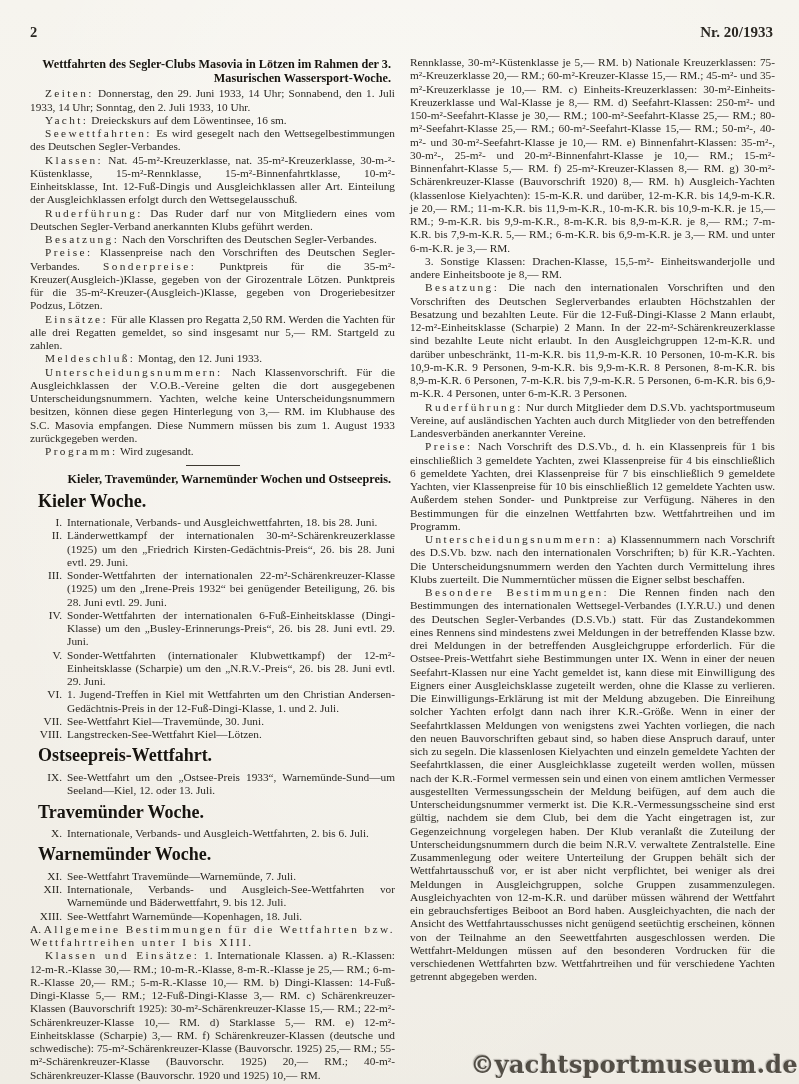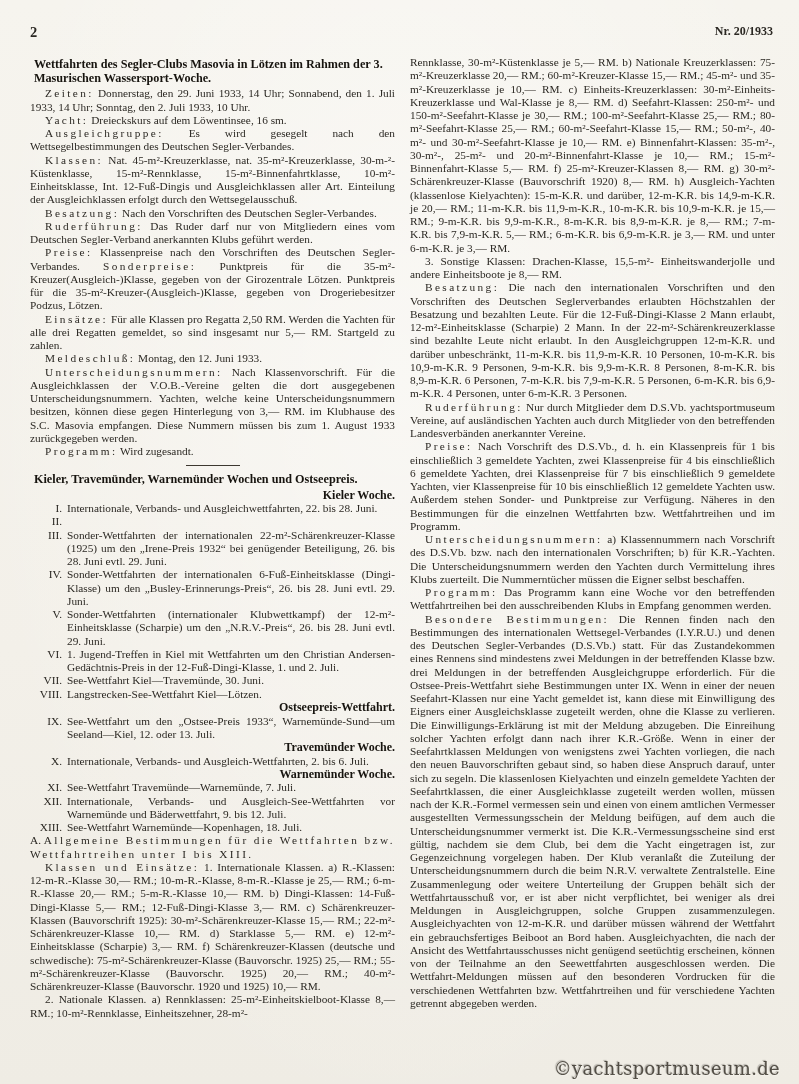--- a/index.html
+++ b/index.html
@@ -11,75 +11,76 @@
   }
   .page{
     position:absolute;inset:0;
     padding:24px 24px 0 30px;box-sizing:border-box;
     background:
       radial-gradient(ellipse at 50% 35%, rgba(255,255,255,.45), rgba(255,255,255,0) 75%),
       linear-gradient(#f6f4ee 0%,#f3f0e9 60%,#efece4 100%);
   }
   .hdr{display:flex;justify-content:space-between;align-items:flex-start;padding-right:2px;}
   .hdr .pg{font-weight:bold;font-size:14.5px;}
-  .hdr .issue{font-weight:bold;font-size:12px;}
+  .hdr .issue{font-weight:bold;font-size:15px;}
   .cols{display:flex;gap:15px;margin-top:15px;}
   .col{
     width:365px;flex:0 0 365px;
     font-size:11.3px;line-height:13.25px;
     text-align:justify;hyphens:auto;overflow-wrap:break-word;
   }
   p.para{margin:0;text-indent:15px;}
   p.para.noindent{text-indent:0;}
   .sperr{letter-spacing:2.4px;font-family:Liberation Serif, serif;}
-  .heading{font-weight:bold;text-align:left;text-indent:0;font-size:12.2px;line-height:14.2px;margin:1px 0 2px;padding:0 4px;color:#17140f;}
-  .subheading{font-weight:bold;text-align:right;text-indent:0;font-size:12px;line-height:13.6px;margin:0;color:#17140f;}
+  .heading{font-weight:bold;text-align:right;text-indent:0;font-size:12.2px;line-height:14.2px;margin:1px 0 2px;padding:0 4px;color:#17140f;}
+  .subheading{font-weight:bold;text-align:left;text-indent:0;font-size:18px;line-height:13.6px;margin:8px;color:#17140f;}
   .item{display:flex;}
   .item .num{flex:0 0 37px;text-align:right;padding-right:5px;box-sizing:border-box;}
   .item .txt{flex:1;text-align:justify;}
   .divider{width:54px;height:0;border-top:1.3px solid #3d3830;margin:7px auto 6px;}
   .watermark{
-    position:absolute;right:19px;bottom:5px;
-    font-family:"DejaVu Serif",serif;font-weight:normal;font-size:18px;letter-spacing:.3px;
+    position:absolute;right:1px;bottom:5px;
+    font-family:"DejaVu Serif",serif;font-weight:bold;font-size:24px;letter-spacing:.3px;
     color:rgba(52,47,39,.82);
     text-shadow:1px 1px 0 rgba(246,244,238,.55), -1px -1px 1px rgba(25,22,18,.28);
     white-space:nowrap;
   }
 </style>
 </head>
 <body>
 
 <div class="page">
   <div class="hdr">
     <span class="pg">2</span>
     <span class="issue">Nr. 20/1933</span>
   </div>
   <div class="cols">
     <div class="col">
         <div class="heading">Wettfahrten des Segler-Clubs Masovia in Lötzen im Rahmen der 3. Masurischen Wassersport-Woche.</div>
         <p class="para"><span class="sperr">Zeiten:</span><span> Donnerstag, den 29. Juni 1933, 14 Uhr; Sonnabend, den 1. Juli 1933, 14 Uhr; Sonntag, den 2. Juli 1933, 10 Uhr.</span></p>
         <p class="para"><span class="sperr">Yacht:</span><span> Dreieckskurs auf dem Löwentinsee, 16 sm.</span></p>
-        <p class="para"><span class="sperr">Ausgleichgruppe:</span><span> Es wird gesegelt nach den Wettsegelbestimmungen des Deutschen Segler-Verbandes.</span></p>
+        <p class="para"><span class="sperr">Seewettfahrten:</span><span> Es wird gesegelt nach den Wettsegelbestimmungen des Deutschen Segler-Verbandes.</span></p>
         <p class="para"><span class="sperr">Klassen:</span><span> Nat. 45-m²-Kreuzerklasse, nat. 35-m²-Kreuzerklasse, 30-m-²-Küstenklasse, 15-m²-Rennklasse, 15-m²-Binnenfahrtklasse, 10-m²-Einheitsklasse, Int. 12-Fuß-Dingis und Ausgleichklassen aller Art. Einteilung der Ausgleichklassen erfolgt durch den Wettsegelausschuß.</span></p>
+        <p class="para"><span class="sperr">Ruderführung:</span><span> Das Ruder darf nur von Mitgliedern eines vom Deutschen Segler-Verband anerkannten Klubs geführt werden.</span></p>
         <p class="para"><span class="sperr">Besatzung:</span><span> Nach den Vorschriften des Deutschen Segler-Verbandes.</span></p>
-        <p class="para"><span class="sperr">Ruderführung:</span><span> Das Ruder darf nur von Mitgliedern eines vom Deutschen Segler-Verband anerkannten Klubs geführt werden.</span></p>
         <p class="para"><span class="sperr">Preise:</span><span> Klassenpreise nach den Vorschriften des Deutschen Segler-Verbandes. </span><span class="sperr">Sonderpreise:</span><span> Punktpreis für die 35-m²-Kreuzer(Ausgleich-)Klasse, gegeben von der Girozentrale Lötzen. Punktpreis für die 35-m²-Kreuzer-(Ausgleich-)Klasse, gegeben von Drogeriebesitzer Podzus, Lötzen.</span></p>
         <p class="para"><span class="sperr">Einsätze:</span><span> Für alle Klassen pro Regatta 2,50 RM. Werden die Yachten für alle drei Regatten gemeldet, so sind insgesamt nur 5,— RM. Startgeld zu zahlen.</span></p>
         <p class="para"><span class="sperr">Meldeschluß:</span><span> Montag, den 12. Juni 1933.</span></p>
         <p class="para"><span class="sperr">Unterscheidungsnummern:</span><span> Nach Klassenvorschrift. Für die Ausgleichklassen der V.O.B.-Vereine gelten die dort ausgegebenen Unterscheidungsnummern. Yachten, welche keine Unterscheidungsnummern besitzen, können diese gegen Hinterlegung von 3,— RM. im Klubhause des S.C. Masovia empfangen. Diese Nummern müssen bis zum 1. August 1933 zurückgegeben werden.</span></p>
         <p class="para"><span class="sperr">Programm:</span><span> Wird zugesandt.</span></p>
         <div class="divider"></div>
         <div class="heading">Kieler, Travemünder, Warnemünder Wochen und Ostseepreis.</div>
         <div class="subheading">Kieler Woche.</div>
         <div class="item">
           <span class="num">I.</span>
-          <span class="txt">Internationale, Verbands- und Ausgleichwettfahrten, 22. bis 28. Juni.</span>
+          <span class="txt">Internationale, Verbands- und Ausgleichwettfahrten, 18. bis 28. Juni.</span>
         </div>
         <div class="item">
           <span class="num">II.</span>
+          <span class="txt">Länderwettkampf der internationalen 30-m²-Schärenkreuzerklasse (1925) um den „Friedrich Kirsten-Gedächtnis-Preis“, 26. bis 28. Juni evtl. 29. Juni.</span>
         </div>
         <div class="item">
           <span class="num">III.</span>
           <span class="txt">Sonder-Wettfahrten der internationalen 22-m²-Schärenkreuzer-Klasse (1925) um den „Irene-Preis 1932“ bei genügender Beteiligung, 26. bis 28. Juni evtl. 29. Juni.</span>
         </div>
         <div class="item">
           <span class="num">IV.</span>
           <span class="txt">Sonder-Wettfahrten der internationalen 6-Fuß-Einheitsklasse (Dingi-Klasse) um den „Busley-Erinnerungs-Preis“, 26. bis 28. Juni evtl. 29. Juni.</span>
         </div>
         <div class="item">
@@ -125,19 +126,18 @@
         <p class="para"><span class="sperr">Klassen und Einsätze:</span><span> 1. Internationale Klassen. a) R.-Klassen: 12-m-R.-Klasse 30,— RM.; 10-m-R.-Klasse, 8-m-R.-Klasse je 25,— RM.; 6-m-R.-Klasse 20,— RM.; 5-m-R.-Klasse 10,— RM. b) Dingi-Klassen: 14-Fuß-Dingi-Klasse 5,— RM.; 12-Fuß-Dingi-Klasse 3,— RM. c) Schärenkreuzer-Klassen (Bauvorschrift 1925): 30-m²-Schärenkreuzer-Klasse 15,— RM.; 22-m²-Schärenkreuzer-Klasse 10,— RM. d) Starklasse 5,— RM. e) 12-m²-Einheitsklasse (Scharpie) 3,— RM. f) Schärenkreuzer-Klassen (deutsche und schwedische): 75-m²-Schärenkreuzer-Klasse (Bauvorschr. 1925) 25,— RM.; 55-m²-Schärenkreuzer-Klasse (Bauvorschr. 1925) 20,— RM.; 40-m²-Schärenkreuzer-Klasse (Bauvorschr. 1920 und 1925) 10,— RM.</span></p>
         <p class="para"><span>2. Nationale Klassen. a) Rennklassen: 25-m²-Einheitskielboot-Klasse 8,— RM.; 10-m²-Rennklasse, Einheitszehner, 28-m²-</span></p>
       </div>
     <div class="col">
         <p class="para noindent"><span>Rennklasse, 30-m²-Küstenklasse je 5,— RM. b) Nationale Kreuzerklassen: 75-m²-Kreuzerklasse 20,— RM.; 60-m²-Kreuzer-Klasse 15,— RM.; 45-m²- und 35-m²-Kreuzerklasse je 10,— RM. c) Einheits-Kreuzerklassen: 30-m²-Einheits-Kreuzerklasse und Wal-Klasse je 8,— RM. d) Seefahrt-Klassen: 250-m²- und 150-m²-Seefahrt-Klasse je 30,— RM.; 100-m²-Seefahrt-Klasse 25,— RM.; 80-m²-Seefahrt-Klasse 25,— RM.; 60-m²-Seefahrt-Klasse 15,— RM.; 50-m²-, 40-m²- und 30-m²-Seefahrt-Klasse je 10,— RM. e) Binnenfahrt-Klassen: 35-m²-, 30-m²-, 25-m²- und 20-m²-Binnenfahrt-Klasse je 10,— RM.; 15-m²-Binnenfahrt-Klasse 5,— RM. f) 25-m²-Kreuzer-Klassen 8,— RM. g) 30-m²-Schärenkreuzer-Klasse (Bauvorschrift 1920) 8,— RM. h) Ausgleich-Yachten (klassenlose Kielyachten): 15-m-K.R. und darüber, 12-m-K.R. bis 14,9-m-K.R. je 20,— RM.; 11-m-K.R. bis 11,9-m-K.R., 10-m-K.R. bis 10,9-m-K.R. je 15,— RM.; 9-m-K.R. bis 9,9-m-K.R., 8-m-K.R. bis 8,9-m-K.R. je 8,— RM.; 7-m-K.R. bis 7,9-m-K.R. 5,— RM.; 6-m-K.R. bis 6,9-m-K.R. je 3,— RM. und unter 6-m-K.R. je 3,— RM.</span></p>
         <p class="para"><span>3. Sonstige Klassen: Drachen-Klasse, 15,5-m²- Einheitswanderjolle und andere Einheitsboote je 8,— RM.</span></p>
         <p class="para"><span class="sperr">Besatzung:</span><span> Die nach den internationalen Vorschriften und den Vorschriften des Deutschen Seglerverbandes erlaubten Höchstzahlen der Besatzung und bezahlten Leute. Für die 12-Fuß-Dingi-Klasse 2 Mann erlaubt, 12-m²-Einheitsklasse (Scharpie) 2 Mann. In der 22-m²-Schärenkreuzerklasse sind bezahlte Leute nicht erlaubt. In den Ausgleichgruppen 12-m-K.R. und darüber unbeschränkt, 11-m-K.R. bis 11,9-m-K.R. 10 Personen, 10-m-K.R. bis 10,9-m-K.R. 9 Personen, 9-m-K.R. bis 9,9-m-K.R. 8 Personen, 8-m-K.R. bis 8,9-m-K.R. 6 Personen, 7-m-K.R. bis 7,9-m-K.R. 5 Personen, 6-m-K.R. bis 6,9-m-K.R. 4 Personen, unter 6-m-K.R. 3 Personen.</span></p>
         <p class="para"><span class="sperr">Ruderführung:</span><span> Nur durch Mitglieder dem D.S.Vb. yachtsportmuseum Vereine, auf ausländischen Yachten auch durch Mitglieder von den betreffenden Landesverbänden anerkannter Vereine.</span></p>
         <p class="para"><span class="sperr">Preise:</span><span> Nach Vorschrift des D.S.Vb., d. h. ein Klassenpreis für 1 bis einschließlich 3 gemeldete Yachten, zwei Klassenpreise für 4 bis einschließlich 6 gemeldete Yachten, drei Klassenpreise für 7 bis einschließlich 9 gemeldete Yachten, vier Klassenpreise für 10 bis einschließlich 12 gemeldete Yachten usw. Außerdem stehen Sonder- und Punktpreise zur Verfügung. Näheres in den Bestimmungen für die einzelnen Wettfahrten bzw. Wettfahrtreihen und im Programm.</span></p>
         <p class="para"><span class="sperr">Unterscheidungsnummern:</span><span> a) Klassennummern nach Vorschrift des D.S.Vb. bzw. nach den internationalen Vorschriften; b) für K.R.-Yachten. Die Unterscheidungsnummern werden den Yachten durch Vermittelung ihres Klubs zuerteilt. Die Nummerntücher müssen die Eigner selbst beschaffen.</span></p>
-        <p class="para"><span class="sperr">Programm:</span><span> Das Programm kann eine Woche vor den betreffenden Wettfahrtreihen bei den ausschreibenden Klubs in Empfang genommen werden.</span></p>
         <p class="para"><span class="sperr">Besondere Bestimmungen:</span><span> Die Rennen finden nach den Bestimmungen des internationalen Wettsegel-Verbandes (I.Y.R.U.) und denen des Deutschen Segler-Verbandes (D.S.Vb.) statt. Für das Zustandekommen eines Rennens sind mindestens zwei Meldungen in der betreffenden Klasse bzw. drei Meldungen in der betreffenden Ausgleichgruppe erforderlich. Für die Ostsee-Preis-Wettfahrt siehe Bestimmungen unter IX. Wenn in einer der neuen Seefahrt-Klassen nur eine Yacht gemeldet ist, kann diese mit Einwilligung des Eigners einer Ausgleichsklasse zugeteilt werden, ohne die Klasse zu verlieren. Die Einwilligungs-Erklärung ist mit der Meldung abzugeben. Die Einreihung solcher Yachten erfolgt dann nach ihrer K.R.-Größe. Wenn in einer der Seefahrtklassen Meldungen von wenigstens zwei Yachten vorliegen, die nach den neuen Bauvorschriften gebaut sind, so haben diese Anspruch darauf, unter sich zu segeln. Die klassenlosen Kielyachten und einzeln gemeldete Yachten der Seefahrtklassen, die einer Ausgleichklasse zugeteilt werden wollen, müssen nach der K.R.-Formel vermessen sein und einen von einem amtlichen Vermesser ausgestellten Vermessungsschein der Meldung beifügen, auf dem auch die Unterscheidungsnummer vermerkt ist. Die K.R.-Vermessungsscheine sind erst gültig, nachdem sie dem Club, bei dem die Yacht eingetragen ist, zur Gegenzeichnung vorgelegen haben. Der Klub veranlaßt die Zuteilung der Unterscheidungsnummern durch die beim N.R.V. verwaltete Zentralstelle. Eine Zusammenlegung oder weitere Unterteilung der Gruppen behält sich der Wettfahrtausschuß vor, er ist aber nicht verpflichtet, bei weniger als drei Meldungen in Ausgleichgruppen, solche Gruppen zusammenzulegen. Ausgleichyachten von 12-m-K.R. und darüber müssen während der Wettfahrt ein gebrauchsfertiges Beiboot an Bord haben. Ausgleichyachten, die nach der Ansicht des Wettfahrtausschusses nicht genügend seetüchtig erscheinen, können von der Teilnahme an den Seewettfahrten ausgeschlossen werden. Die Wettfahrt-Meldungen müssen auf den besonderen Vordrucken für die verschiedenen Wettfahrten bzw. Wettfahrtreihen und für verschiedene Yachten getrennt abgegeben werden.</span></p>
       </div>
   </div>
 </div>
 
 <div class="watermark">©yachtsportmuseum.de</div>
 
 </body></html>

